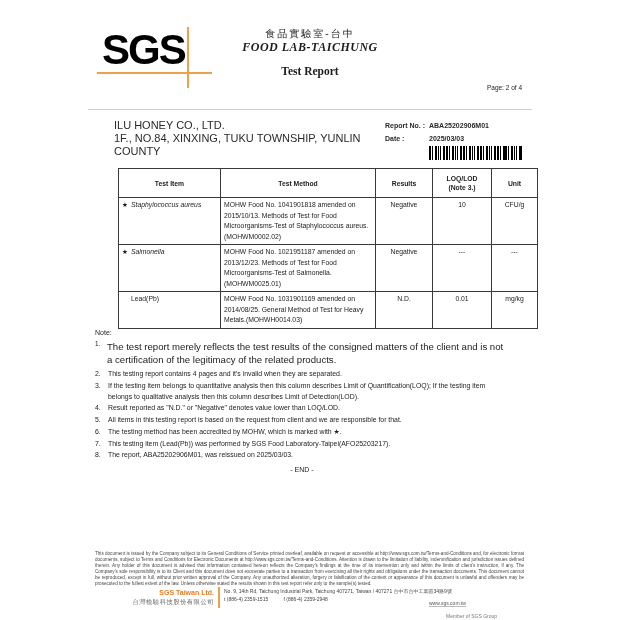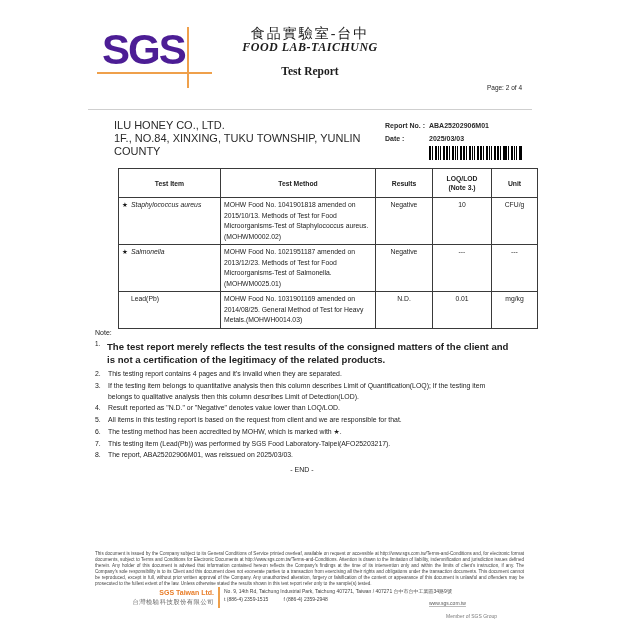--- a/index.html
+++ b/index.html
@@ -5,27 +5,27 @@
   html,body{margin:0;padding:0;}
   body{
     width:620px;height:620px;background:#ffffff;position:relative;
     font-family:"Liberation Sans",sans-serif;color:#1c1c1c;overflow:hidden;
     -webkit-font-smoothing:antialiased;
   }
   .abs{position:absolute;}
 
   
   .logo-text{left:102px;top:28px;font-weight:bold;font-size:42px;line-height:44px;
-    color:#4c1d95;letter-spacing:-2px;font-family:"Liberation Sans",sans-serif;}
+    color:#000000;letter-spacing:-2px;font-family:"Liberation Sans",sans-serif;}
   .logo-hline{left:97px;top:72px;width:115px;height:2px;background:#efa04b;}
   .logo-vline{left:187px;top:27px;width:2px;height:61px;background:#efa04b;}
 
   .title-block{left:0;top:27px;width:620px;text-align:center;
     font-family:"Liberation Serif",serif;}
-  .title-zh1{font-size:14px;letter-spacing:2px;line-height:13px;}
+  .title-zh1{font-size:10px;letter-spacing:2px;line-height:13px;}
   .title-en1{font-size:12px;font-weight:bold;letter-spacing:.5px;line-height:14px;font-style:italic;}
   .title-zh2{font-size:9.5px;letter-spacing:4px;line-height:13px;}
   .title-en2{font-size:11.5px;font-weight:bold;line-height:14px;margin-top:10px;}
 
   .page-label{left:460px;top:84px;width:62px;text-align:right;font-size:6.5px;color:#222;}
   .header-rule{left:88px;top:109px;width:444px;height:1px;background:#cfcfcf;}
 
   
   .client-block{left:90px;top:119px;width:290px;font-size:11px;font-weight:normal;
     line-height:13px;color:#2a2a2a;margin-left:24px;}
@@ -50,21 +50,21 @@
   .cell-method{line-height:10.5px;}
   .cell-c{text-align:center;line-height:10.5px;}
 
   
   .notes{left:95px;top:329px;width:414px;color:#222;}
   .note-label{font-size:7px;margin-bottom:4px;}
   .note-row{display:flex;margin-bottom:1.5px;}
   .note-num{width:13px;flex:none;font-size:6.9px;line-height:10.3px;}
   .note-text{flex:1;font-size:6.9px;line-height:10.3px;}
   .note-large .note-num{font-size:6.3px;position:relative;top:-1px;width:12px;}
-  .note-large .note-text{font-size:9.6px;line-height:13.2px;font-weight:bold;}
+  .note-large .note-text{font-size:9.6px;line-height:13.2px;}
   .note-large{margin-bottom:3px;}
   .end-label{text-align:center;font-size:7px;margin-top:5px;width:100%;}
 
   
   .disclaimer{left:95px;top:551px;width:429px;font-size:4.6px;line-height:5.9px;
     text-align:justify;color:#474747;}
   .f-company{left:95px;top:588px;width:119px;text-align:right;}
   .f-company-en{font-size:7px;font-weight:bold;color:#e87d28;line-height:9px;}
   .f-company-zh{font-size:6.3px;color:#6b6b6b;letter-spacing:.5px;line-height:10px;}
   .f-divider{left:218px;top:587px;width:1.5px;height:21px;background:#efa04b;}

